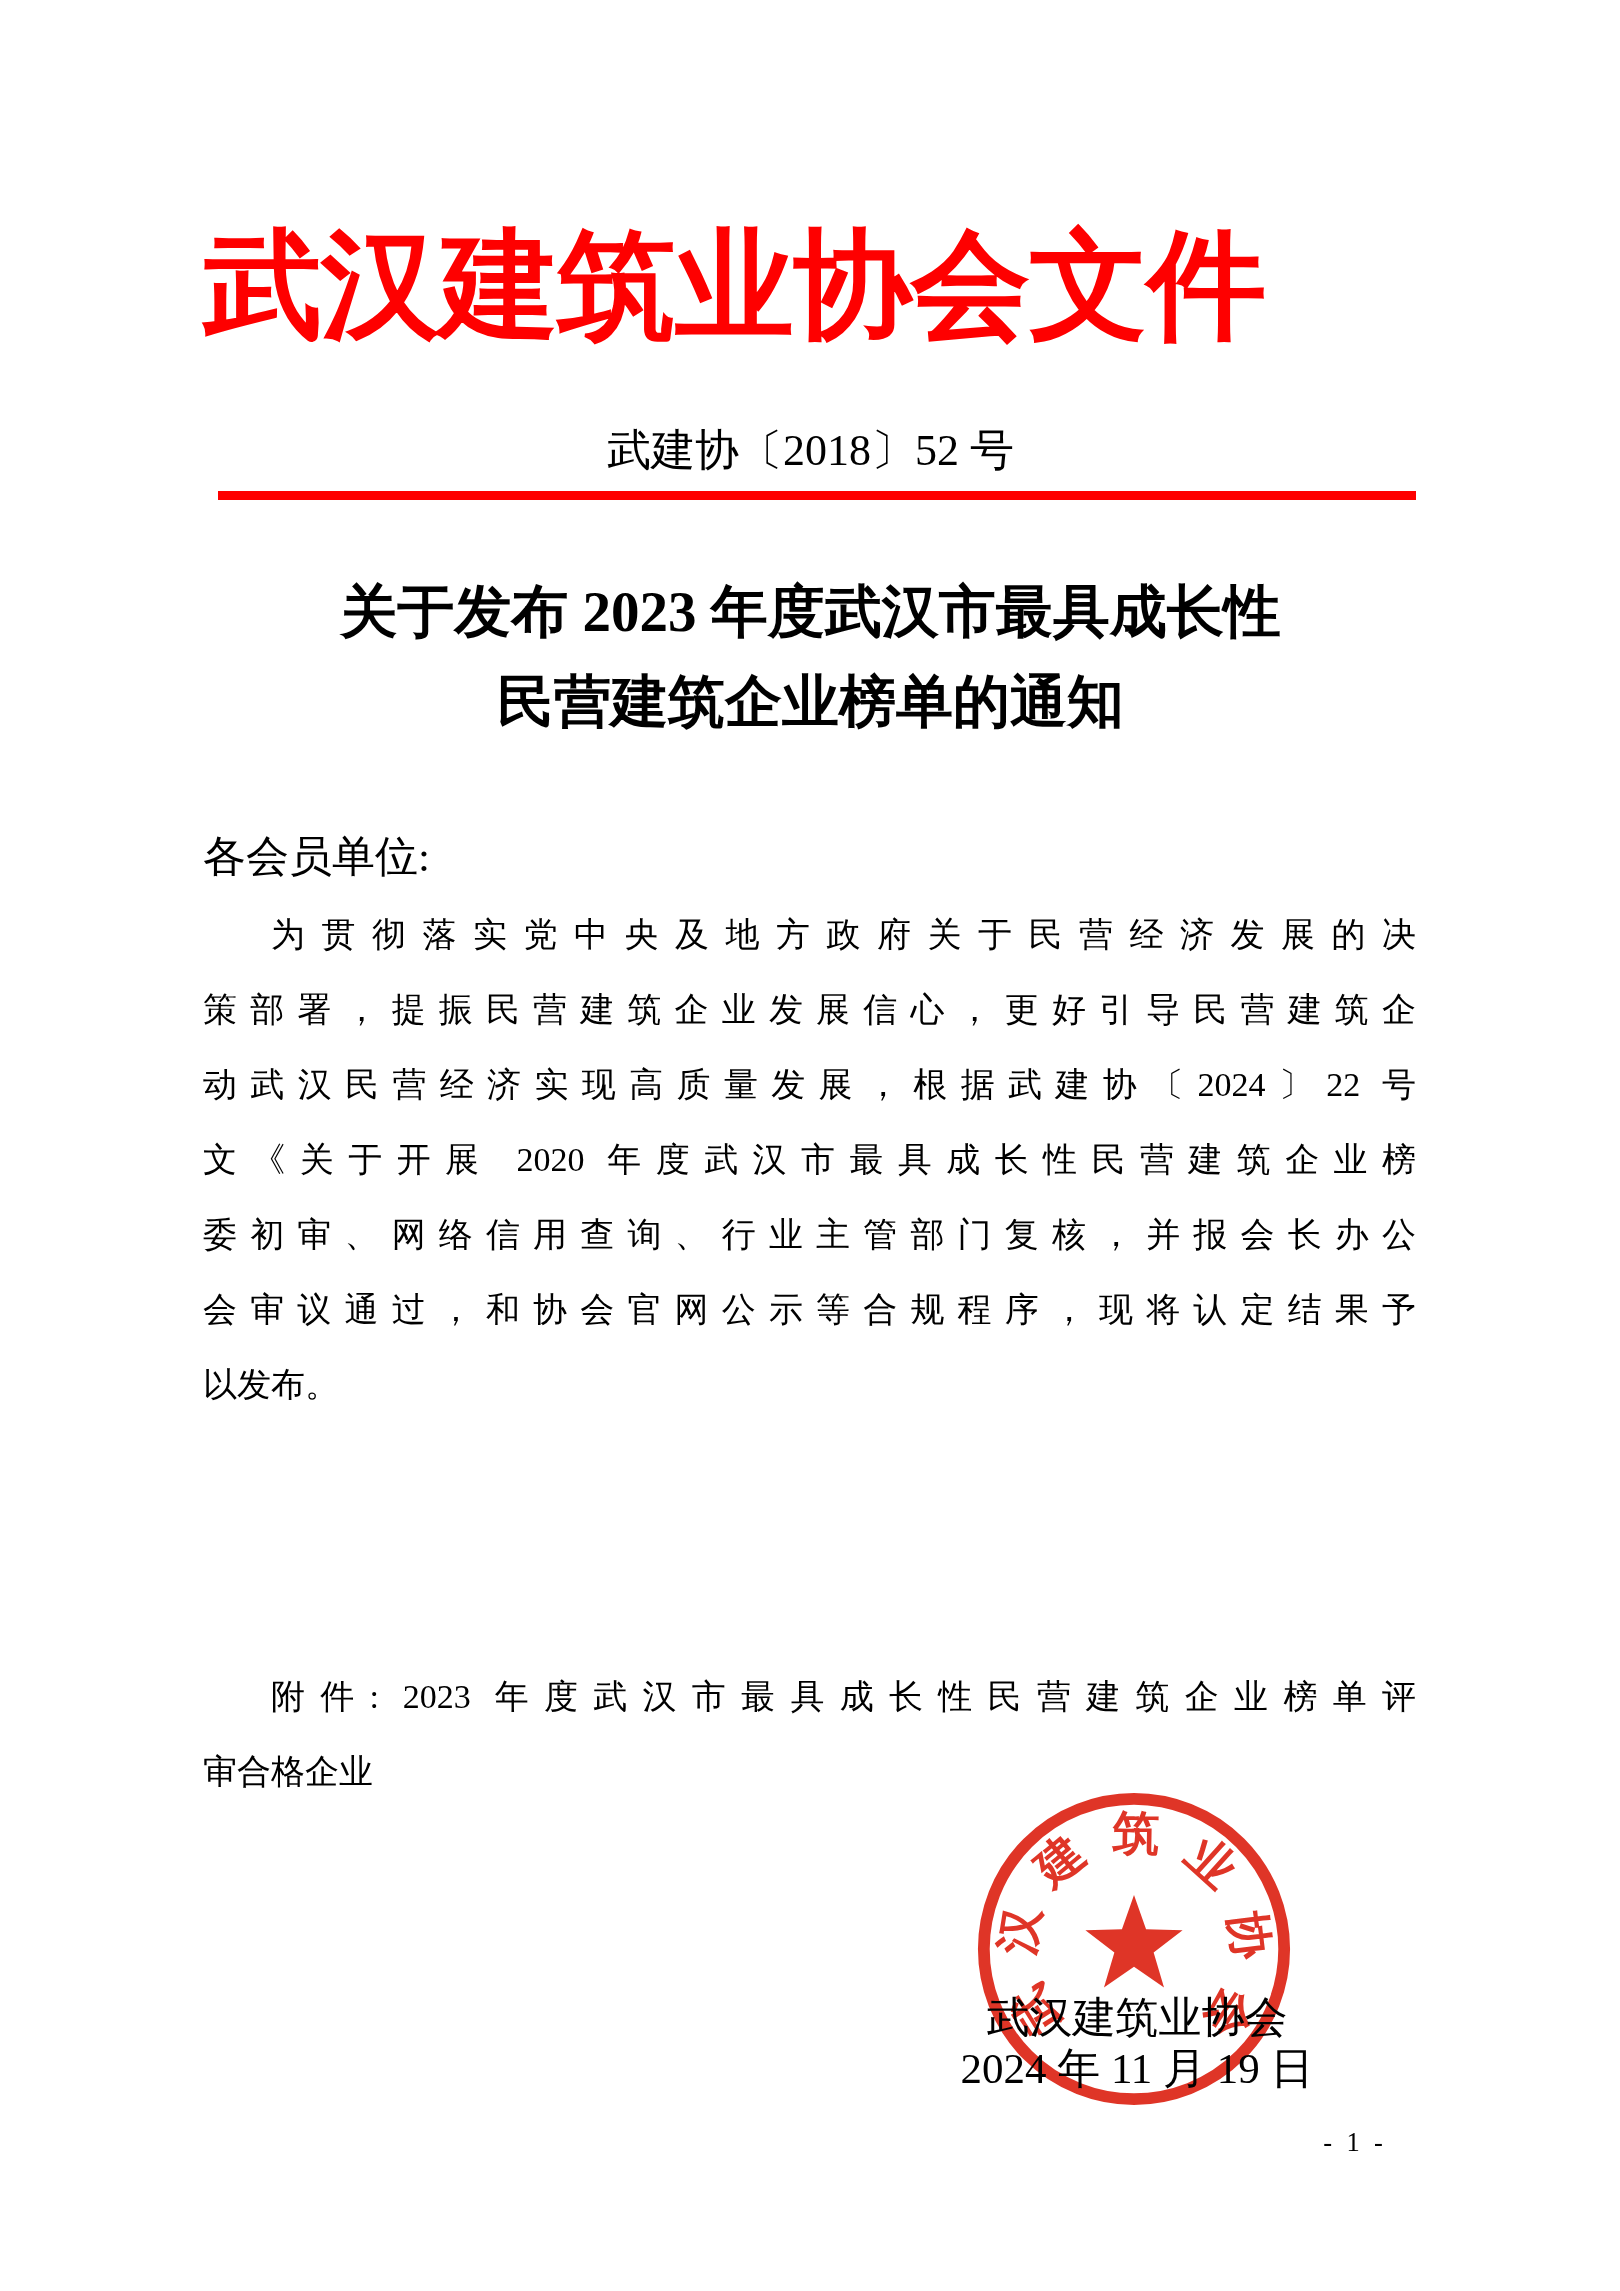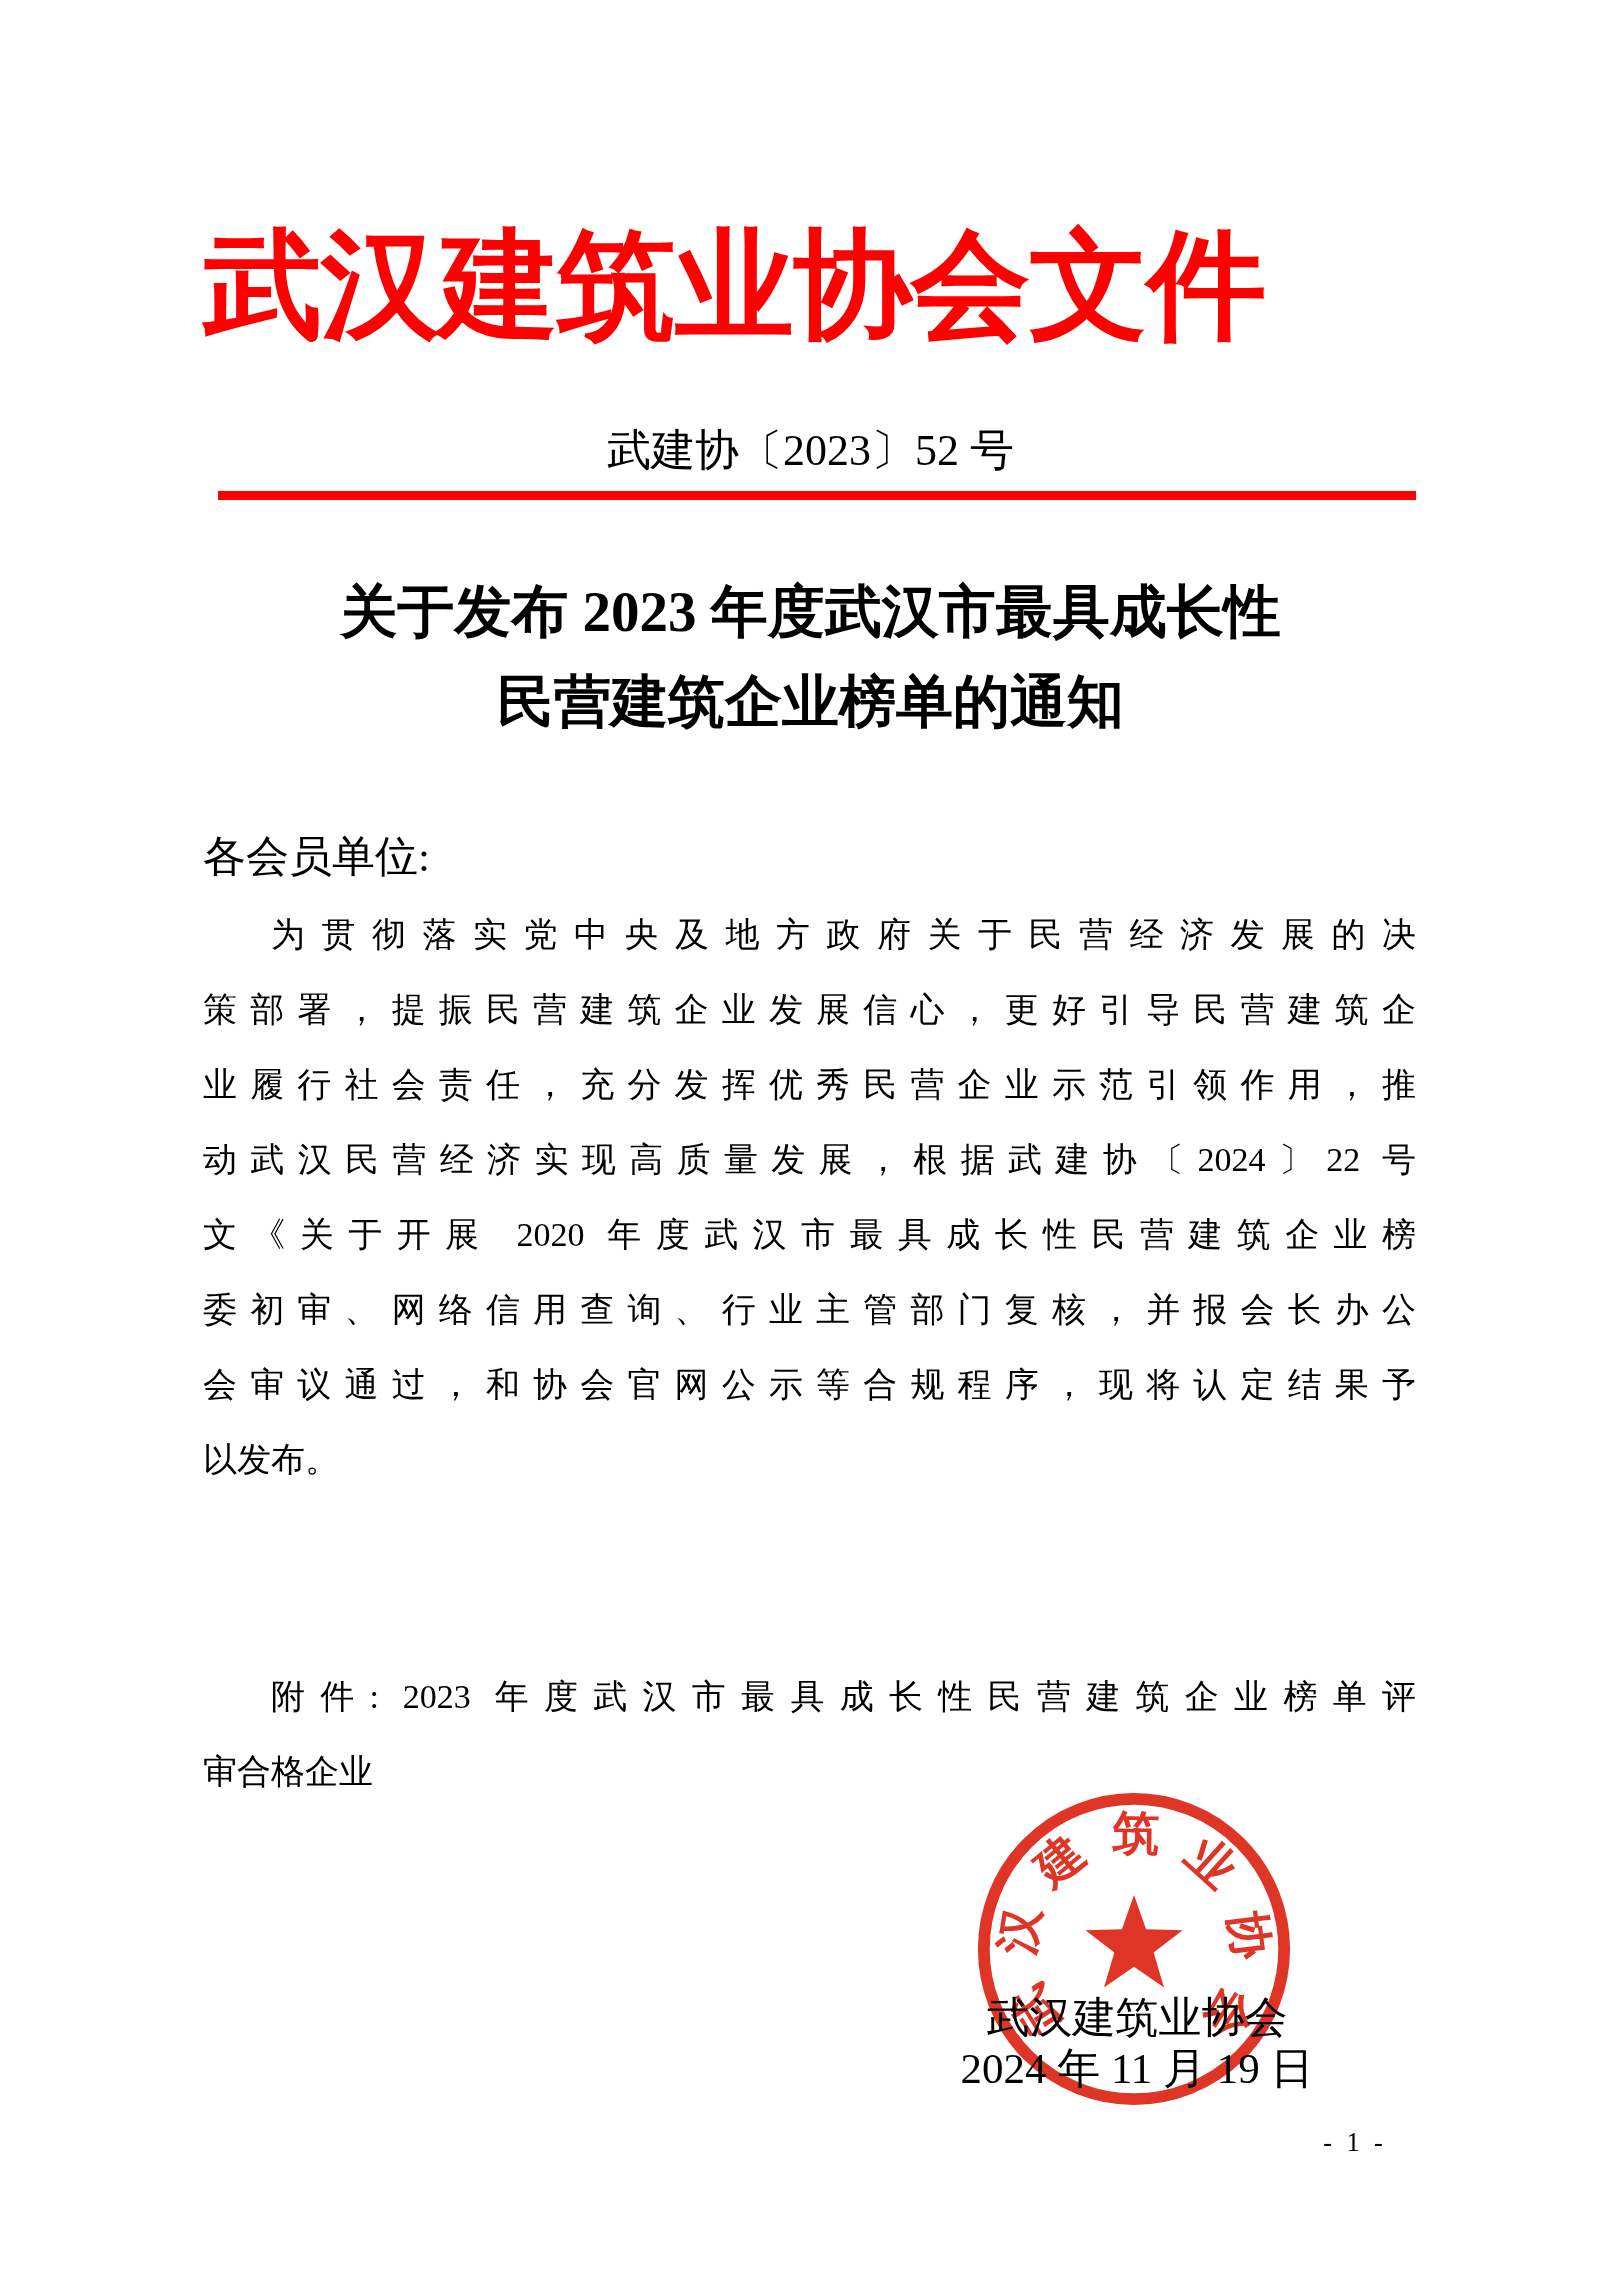--- a/index.html
+++ b/index.html
@@ -80,35 +80,34 @@
     font-size: 26.5px; letter-spacing: 3.9px; white-space: nowrap;
   }
 </style>
 </head>
 <body>
 
 <div class="page">
 
   <div class="abs agency-header">武汉建筑业协会文件</div>
 
-  <div class="abs doc-no">武建协〔2023〕52 号</div>
+  <div class="abs doc-no">武建协〔2018〕52 号</div>
 
   <div class="abs red-rule"></div>
 
   <h1 class="abs notice-title">
     <div>关于发布 2023 年度武汉市最具成长性</div>
     <div>民营建筑企业榜单的通知</div>
   </h1>
 
   <div class="abs salutation">各会员单位:</div>
 
   <div class="abs body-lines">
     <div class="tline fill indent">为贯彻落实党中央及地方政府关于民营经济发展的决</div>
     <div class="tline fill">策部署，提振民营建筑企业发展信心，更好引导民营建筑企</div>
-    <div class="tline fill">业履行社会责任，充分发挥优秀民营企业示范引领作用，推</div>
     <div class="tline fill">动武汉民营经济实现高质量发展，根据武建协〔2024〕22 号</div>
     <div class="tline fill">文《关于开展 2020 年度武汉市最具成长性民营建筑企业榜</div>
     <div class="tline fill">委初审、网络信用查询、行业主管部门复核，并报会长办公</div>
     <div class="tline fill">会审议通过，和协会官网公示等合规程序，现将认定结果予</div>
     <div class="tline">以发布。</div>
   </div>
 
   <div class="abs attachment">
     <div class="tline fill indent">附件: 2023 年度武汉市最具成长性民营建筑企业榜单评</div>
     <div class="tline">审合格企业</div>

